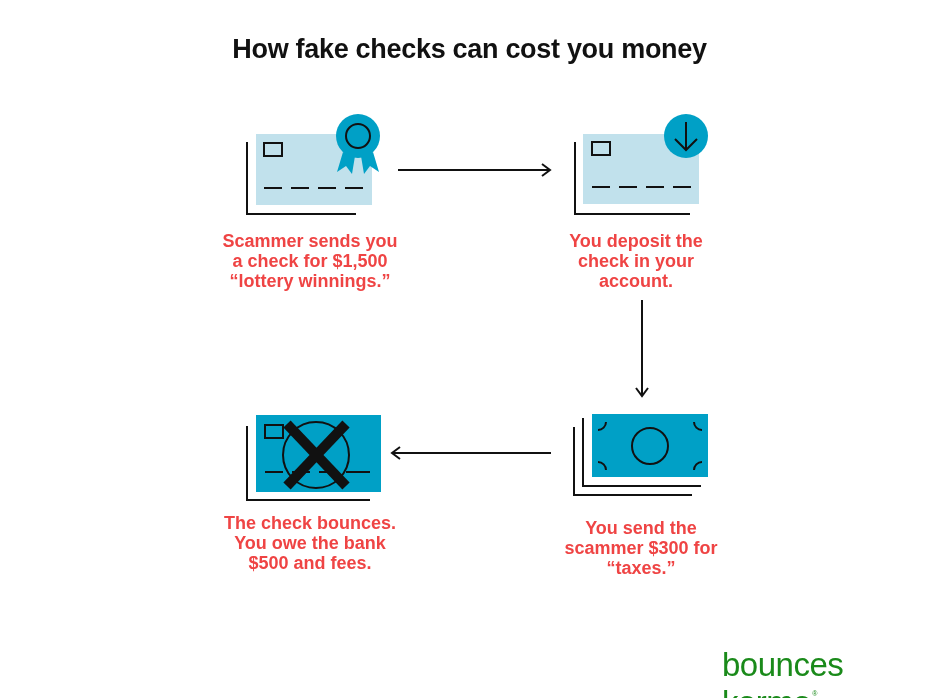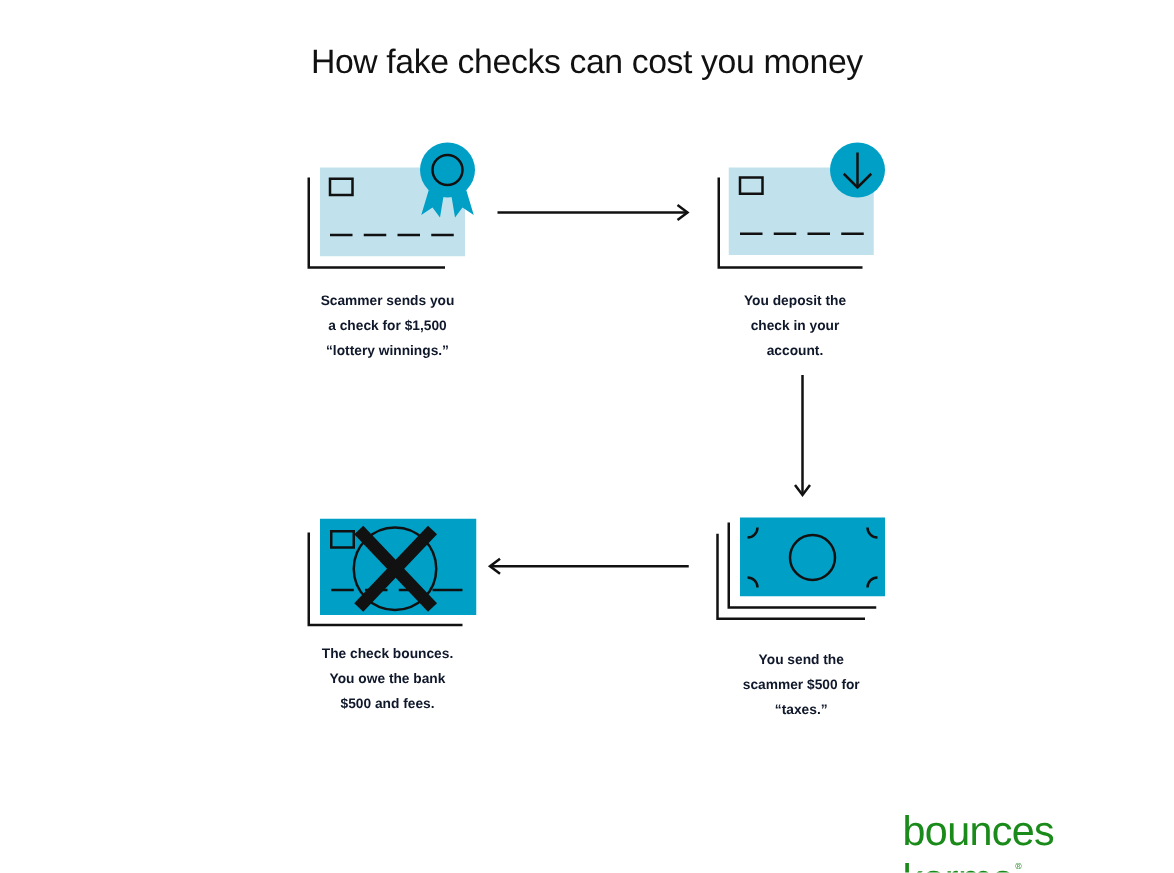--- a/index.html
+++ b/index.html
@@ -1,19 +1,19 @@
 <!DOCTYPE html>
 <html><head>
 <meta charset="utf-8">
 <style>
   html, body { margin:0; padding:0; background:#ffffff; }
   body { width:939px; height:698px; position:relative; overflow:hidden; font-family:"Liberation Sans", sans-serif; }
-  .title { position:absolute; left:0; width:939px; top:34px; text-align:center; font-size:27px; font-weight:normal; color:#111; letter-spacing:-0.3px; }
+  .title { position:absolute; left:0; width:939px; top:34px; text-align:center; font-size:27px; font-weight:bold; color:#111; letter-spacing:-0.3px; }
   .icon { position:absolute; }
-  .caption { position:absolute; text-align:center; font-size:11px; font-weight:bold; color:#0f172a; line-height:20px; white-space:pre-line; }
+  .caption { position:absolute; text-align:center; font-size:18px; font-weight:bold; color:#ef4444; line-height:20px; white-space:pre-line; }
   .arrow { position:absolute; }
   .logo { position:absolute; left:722px; top:646px; font-size:33px; color:#1a8a1a; letter-spacing:-0.5px; }
   .logo sup { font-size:7px; vertical-align:top; position:relative; top:6px; margin-left:1px; }
 </style>
 </head>
 <body>
 
 <div class="title">How fake checks can cost you money</div>
 
 <svg class="icon" style="left:240px;top:112px" width="150" height="106" viewBox="0 0 150 106">
@@ -92,19 +92,19 @@
   </g>
 </svg>
 
 <div class="caption" style="left:222px;top:231px;width:176px">Scammer sends you
 a check for $1,500
 “lottery winnings.”</div>
 <div class="caption" style="left:548px;top:231px;width:176px">You deposit the
 check in your
 account.</div>
 <div class="caption" style="left:553px;top:518px;width:176px">You send the
-scammer $500 for
+scammer $300 for
 “taxes.”</div>
 <div class="caption" style="left:222px;top:513px;width:176px">The check bounces.
 You owe the bank
 $500 and fees.</div>
 
 <div class="logo"><span>bounces karma</span><sup>®</sup></div>
 
 </body></html>

